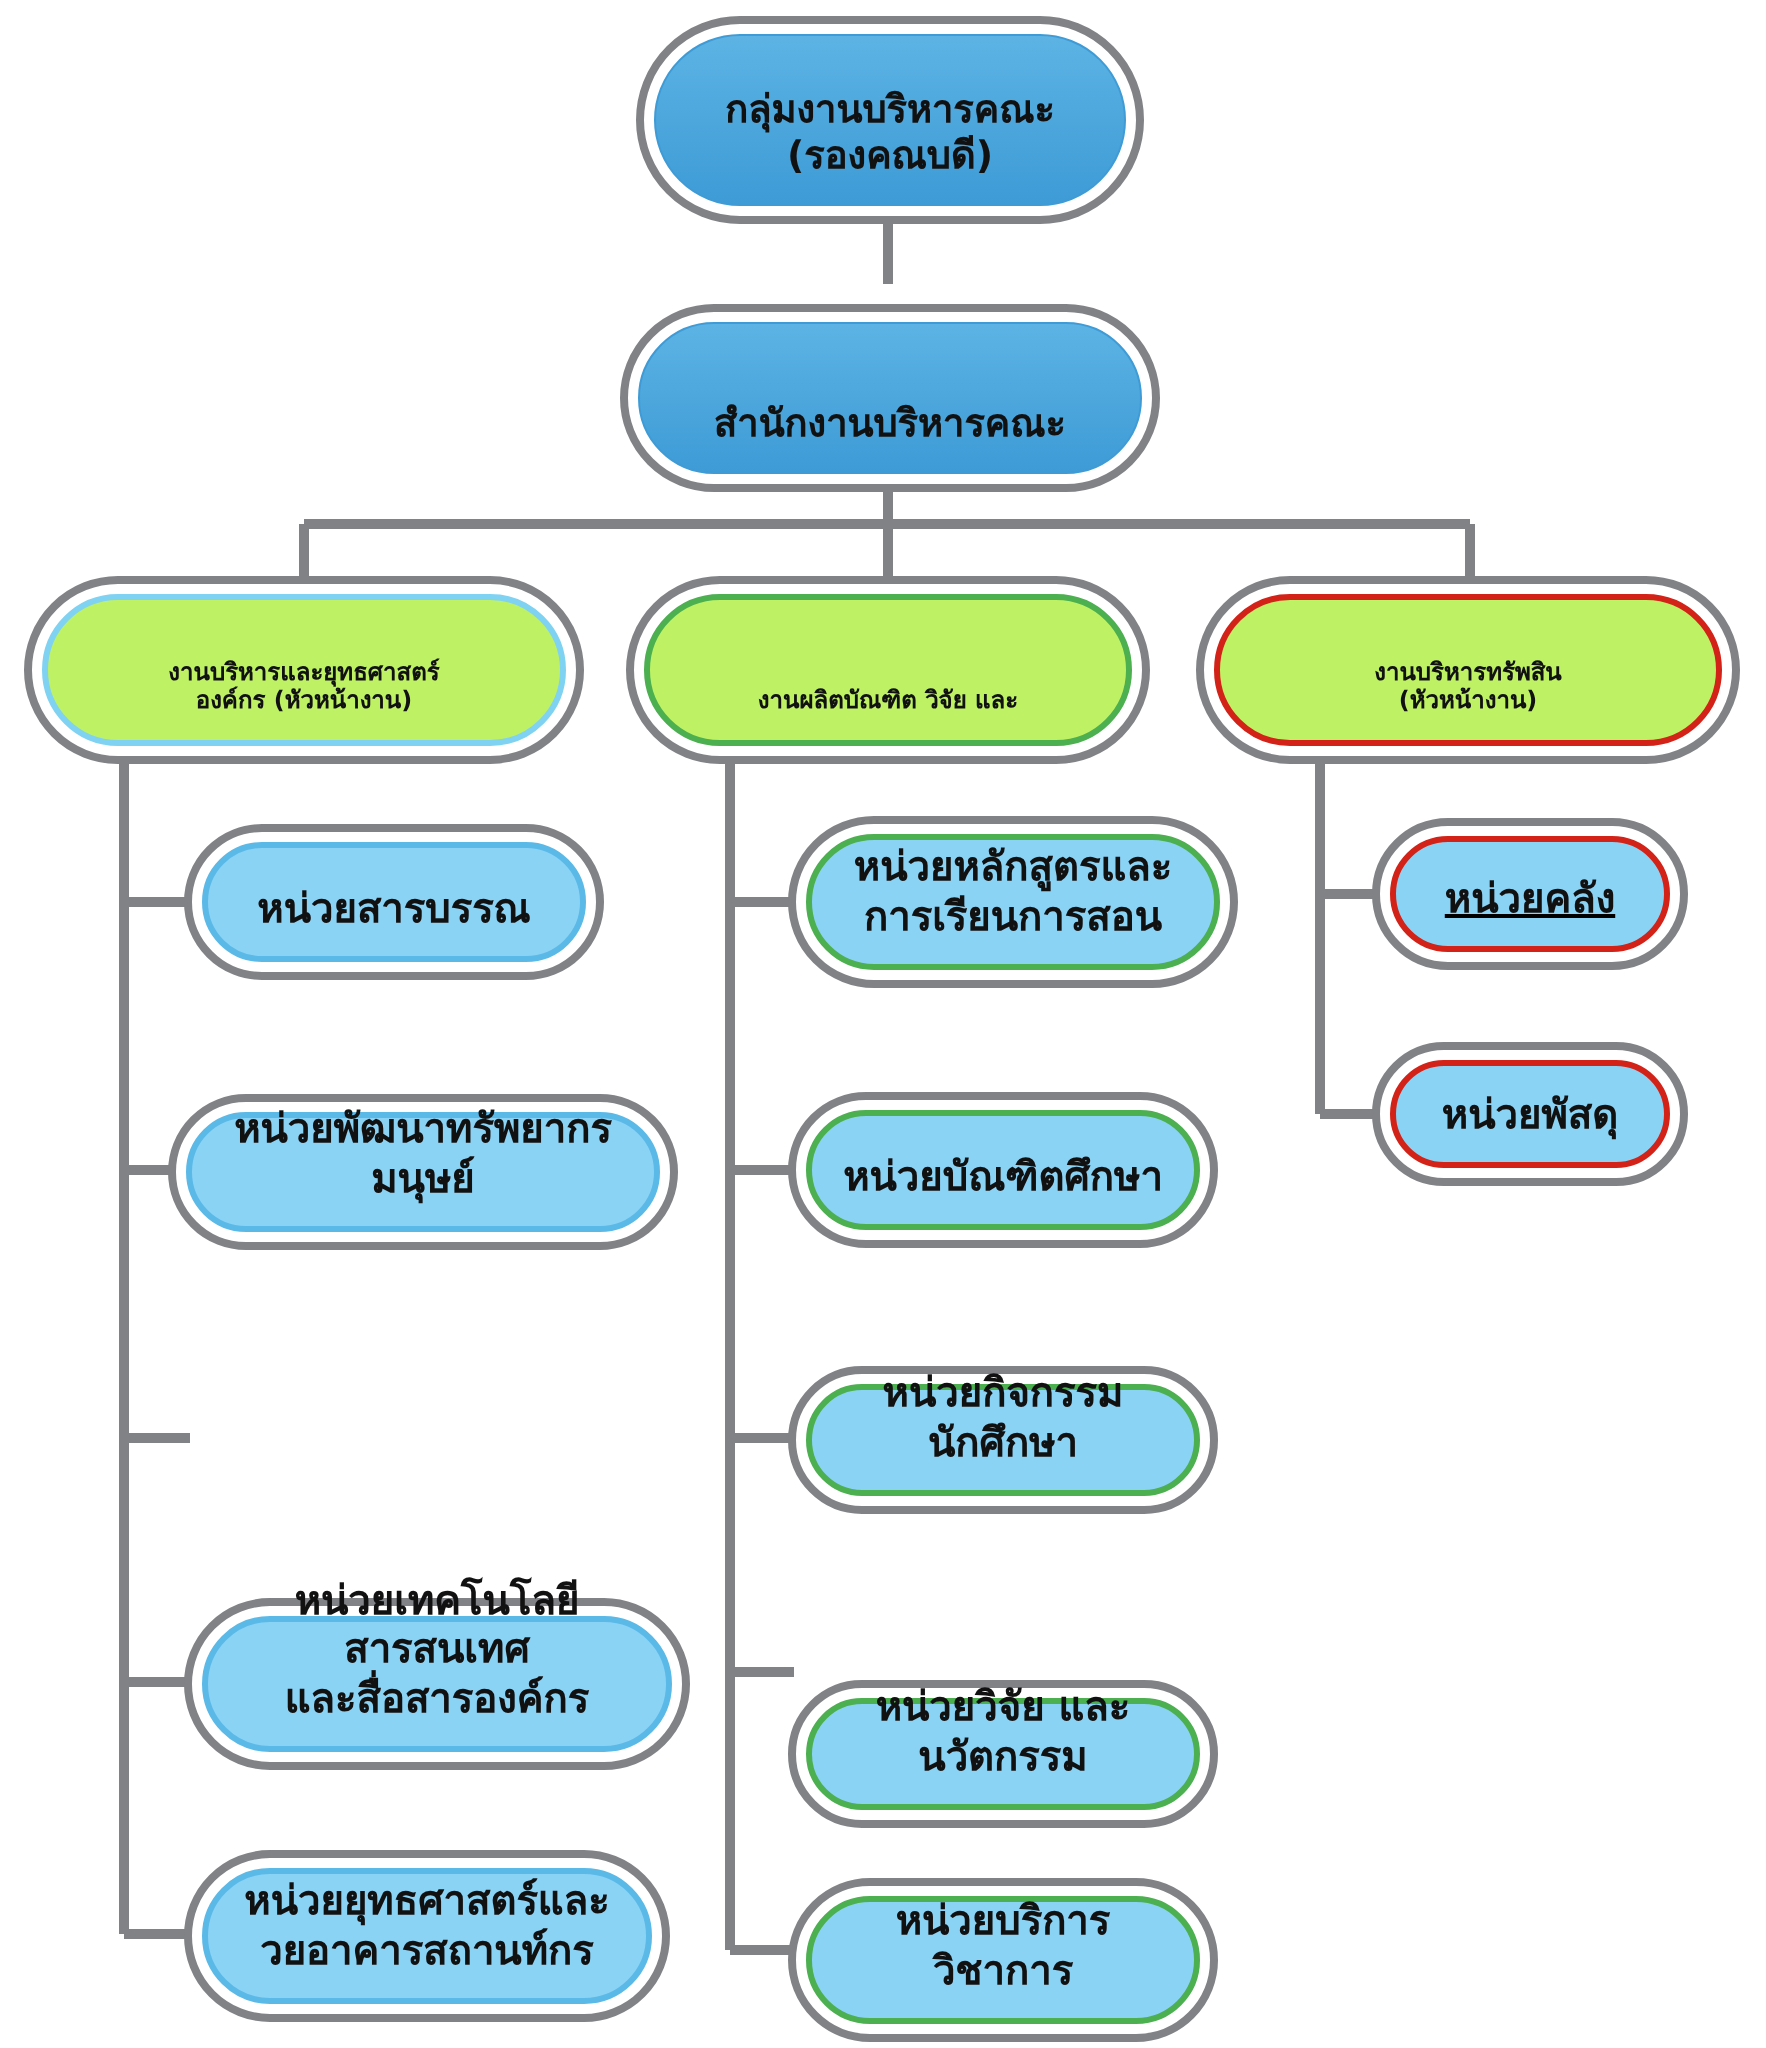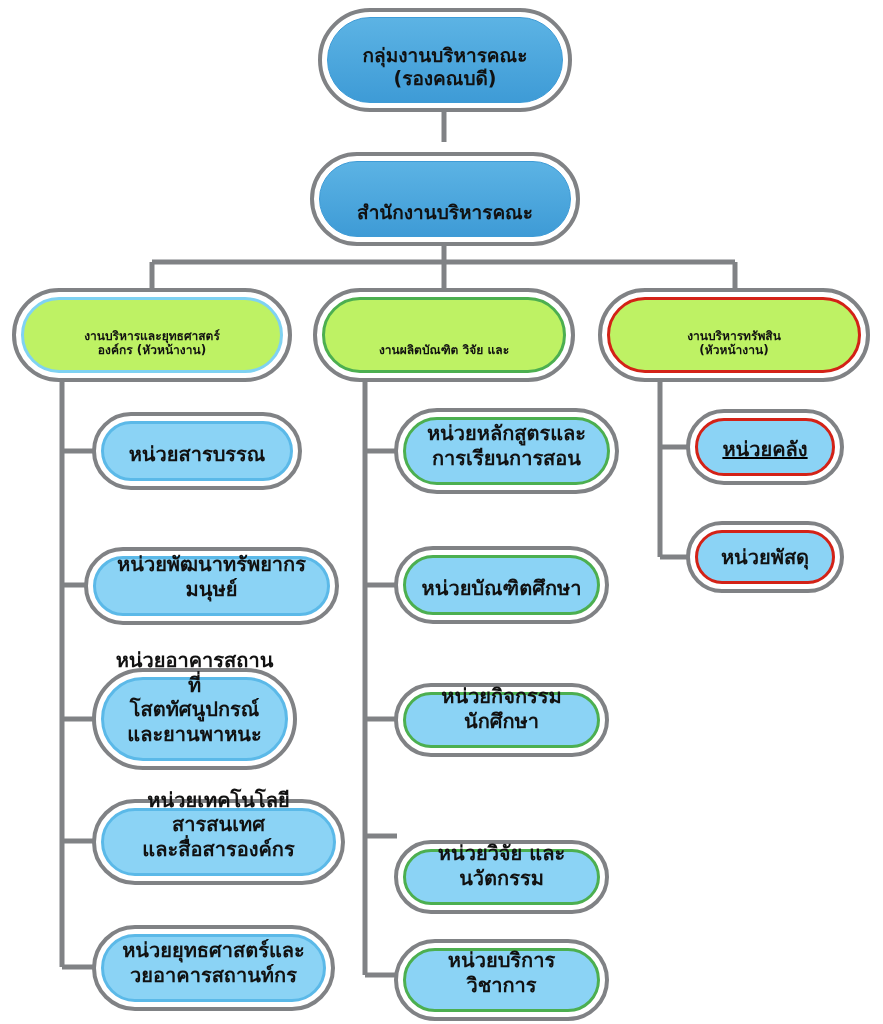--- a/index.html
+++ b/index.html
@@ -181,29 +181,20 @@
   </div>
 
   <div class="node level-unit ring-blue" style="left:84px; top:547px; width:255px; height:78px;">
     <div class="node-inner">
       <span>
         <span class="label-line">หน่วยพัฒนาทรัพยากรมนุษย์</span>
       </span>
     </div>
   </div>
 
-  <div class="node level-unit ring-blue" style="left:92px; top:668px; width:205px; height:102px;">
-    <div class="node-inner">
-      <span>
-        <span class="label-line">หน่วยอาคารสถานที่</span>
-        <span class="label-line">โสตทัศนูปกรณ์</span>
-        <span class="label-line">และยานพาหนะ</span>
-      </span>
-    </div>
-  </div>
 
   <div class="node level-unit ring-blue" style="left:92px; top:799px; width:253px; height:86px;">
     <div class="node-inner">
       <span>
         <span class="label-line">หน่วยเทคโนโลยีสารสนเทศ</span>
         <span class="label-line">และสื่อสารองค์กร</span>
       </span>
     </div>
   </div>
 

